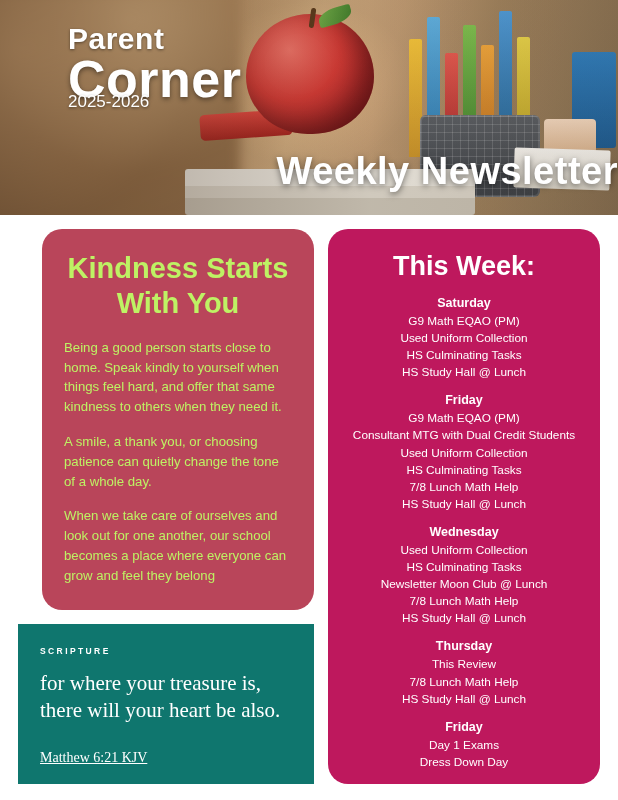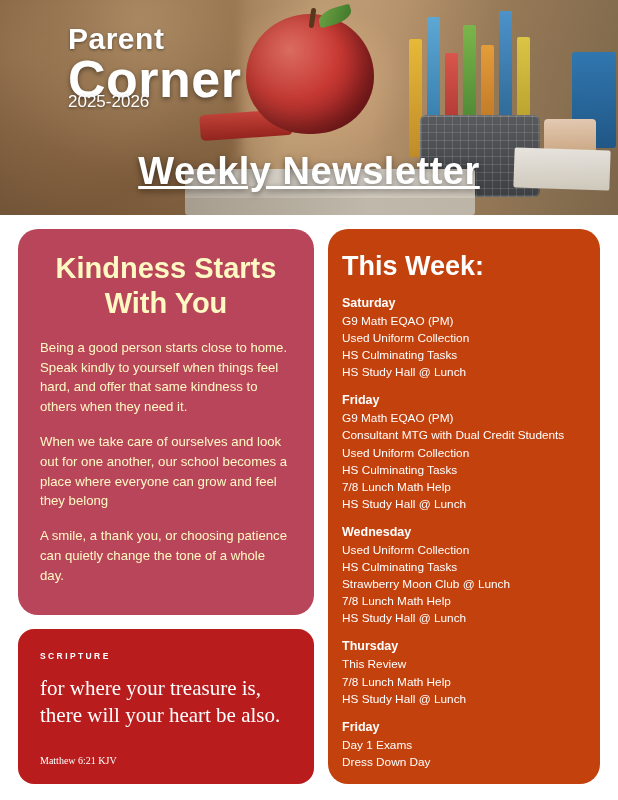--- a/index.html
+++ b/index.html
@@ -166,26 +166,25 @@
     display: flex;
     justify-content: flex-start;
     align-items: baseline;
     font-size: 17px;
     text-shadow: 0 1px 3px rgba(0,0,0,0.5);
   }
   .title-weekly {
     position: absolute;
     left: 0; right: 0;
     top: 150px;
-    text-align: center;
+    text-align: right;
     font-size: 38px;
     font-weight: bold;
     letter-spacing: 0.5px;
     text-shadow: 0 2px 6px rgba(0,0,0,0.5);
-    text-decoration: underline;
   }
 
   
   .content {
     display: flex;
     gap: 14px;
     padding: 14px 18px 16px 18px;
     height: 585px;
   }
   .col-left {
@@ -193,70 +192,72 @@
     display: flex;
     flex-direction: column;
     gap: 14px;
   }
   .col-right {
     flex: 1;
   }
 
   .card-kindness {
     background: #b9455a;
-    color: #fef9c3;
+    color: #bef264;
     border-radius: 20px;
     padding: 18px 22px 22px 22px;
     height: 390px;
+    margin-left: 24px;
   }
   .kindness-title {
     font-size: 29px;
     font-weight: bold;
     text-align: center;
     line-height: 1.22;
     margin: 4px 0 16px 0;
   }
   .kindness-body p {
     font-size: 13.2px;
     line-height: 1.5;
     margin: 0 0 15px 0;
   }
   .kindness-body p:last-child { margin-bottom: 0; }
 
   .card-scripture {
-    background: #b91c1c;
+    background: #0f766e;
     color: #ffffff;
-    border-radius: 16px;
+    border-radius: 0;
     padding: 22px 22px 18px 22px;
     flex: 1;
   }
   .scripture-label {
     font-size: 8.5px;
     font-weight: bold;
     letter-spacing: 2.4px;
     margin-bottom: 14px;
   }
   .scripture-quote {
     font-family: "Liberation Serif", serif;
     font-size: 21px;
     line-height: 1.28;
     margin-bottom: 26px;
   }
   .scripture-ref {
     font-family: "Liberation Serif", serif;
-    font-size: 10px;
+    font-size: 14px;
+    text-decoration: underline;
   }
 
   .card-week {
-    background: #c2410c;
+    background: #be185d;
     color: #ffffff;
     border-radius: 20px;
     padding: 16px 14px 18px 14px;
     height: 100%;
-    text-align: left;
+    text-align: center;
   }
   .week-title {
     font-size: 27px;
     font-weight: bold;
     margin: 6px 0 14px 0;
   }
   .day-block { margin-bottom: 12px; }
   .day-name {
     font-size: 12.5px;
     font-weight: bold;
@@ -309,22 +310,22 @@
 </div>
 
 <div class="content">
 
   <div class="col-left">
 
     <div class="card-kindness">
       <div class="kindness-title">Kindness Starts With You</div>
       <div class="kindness-body">
         <p>Being a good person starts close to home. Speak kindly to yourself when things feel hard, and offer that same kindness to others when they need it.</p>
+        <p>A smile, a thank you, or choosing patience can quietly change the tone of a whole day.</p>
         <p>When we take care of ourselves and look out for one another, our school becomes a place where everyone can grow and feel they belong</p>
-        <p>A smile, a thank you, or choosing patience can quietly change the tone of a whole day.</p>
       </div>
     </div>
 
     <div class="card-scripture">
       <div class="scripture-label">SCRIPTURE</div>
       <div class="scripture-quote">for where your treasure is, there will your heart be also.</div>
       <div class="scripture-ref">Matthew 6:21 KJV</div>
     </div>
 
   </div>
@@ -348,21 +349,21 @@
         <div class="day-item">Used Uniform Collection</div>
         <div class="day-item">HS Culminating Tasks</div>
         <div class="day-item">7/8 Lunch Math Help</div>
         <div class="day-item">HS Study Hall @ Lunch</div>
       </div>
 
       <div class="day-block">
         <div class="day-name">Wednesday</div>
         <div class="day-item">Used Uniform Collection</div>
         <div class="day-item">HS Culminating Tasks</div>
-        <div class="day-item">Strawberry Moon Club @ Lunch</div>
+        <div class="day-item">Newsletter Moon Club @ Lunch</div>
         <div class="day-item">7/8 Lunch Math Help</div>
         <div class="day-item">HS Study Hall @ Lunch</div>
       </div>
 
       <div class="day-block">
         <div class="day-name">Thursday</div>
         <div class="day-item">This Review</div>
         <div class="day-item">7/8 Lunch Math Help</div>
         <div class="day-item">HS Study Hall @ Lunch</div>
       </div>

